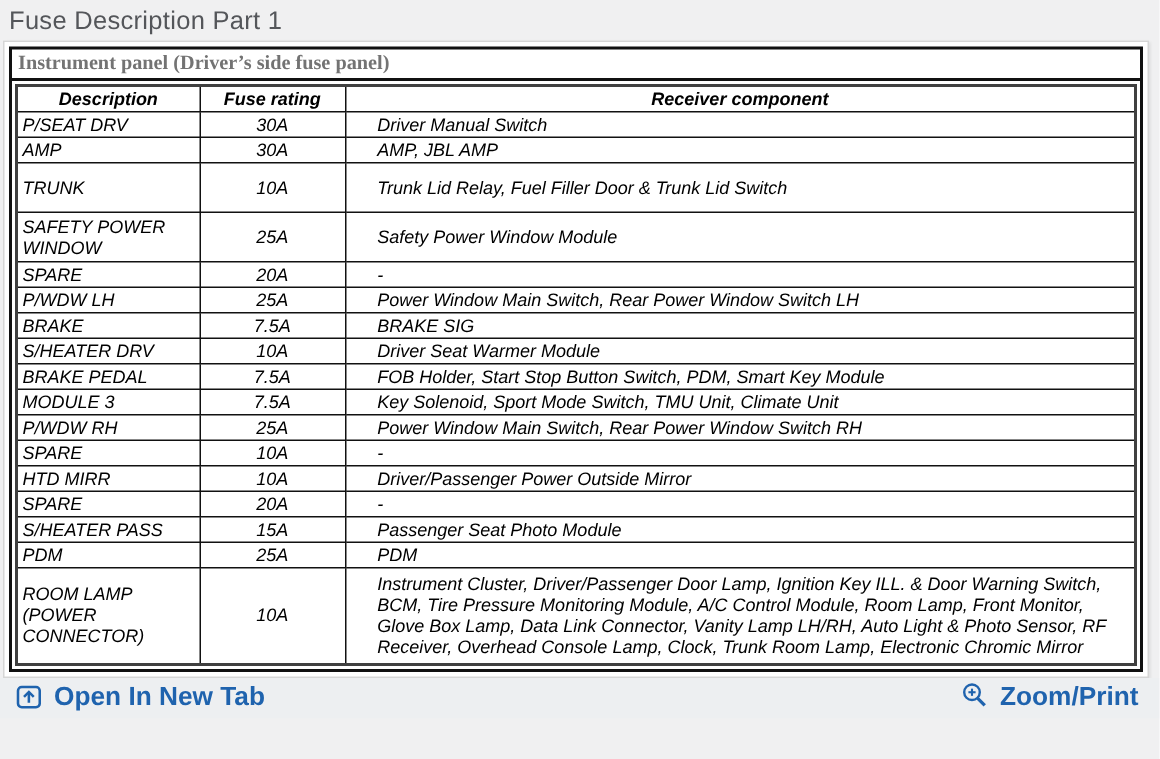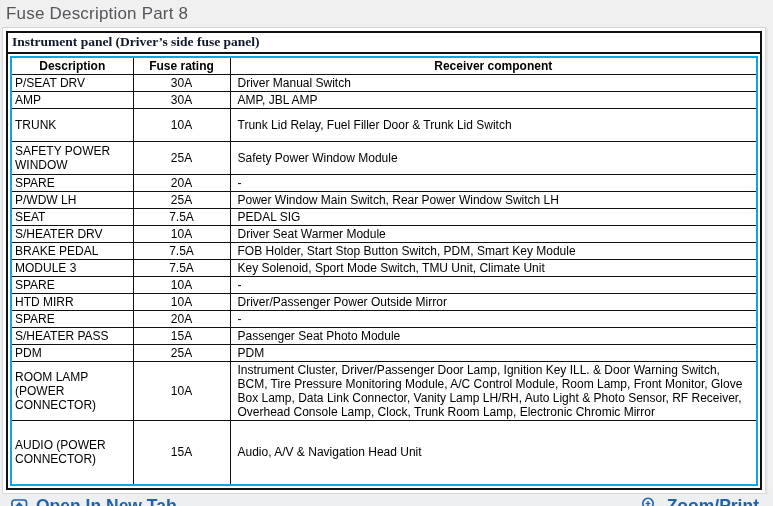--- a/index.html
+++ b/index.html
@@ -25,45 +25,46 @@
     border:1px solid #d6d6d6;
     box-shadow:1px 1px 2px rgba(0,0,0,.08);
     padding:3px;
   }
   .outer-box {
     border:2px solid #111;
     background:#fff;
   }
   .panel-heading {
     font-family:"Liberation Serif", serif;
-    font-weight:bold; font-size:13.5px; color:#0f172a;
+    font-weight:bold; font-size:13.5px; color:#737373;
     padding:1px 4px 2px 4px;
     border-bottom:2px solid #111;
   }
 
   
   table.fuse-table {
     width:calc(100% - 4px);
     margin:2px;
     border-collapse:collapse;
-    border:2px solid #0ea5e9;
+    border:2px solid #404040;
     table-layout:fixed;
+    font-style:italic;
   }
   .fuse-table col.c-desc  { width:122px; }
   .fuse-table col.c-rate  { width:97px;  }
   .fuse-table th, .fuse-table td {
     border:1.5px solid #111;
     font-size:12px; line-height:14px; color:#000;
     padding:1px 3px; vertical-align:middle;
     overflow:hidden;
   }
   .fuse-table thead th { text-align:center; font-weight:bold; height:16px; }
   .fuse-table td.desc  { text-align:left; }
   .fuse-table td.rate  { text-align:center; }
-  .fuse-table td.comp  { text-align:left; padding-left:7px;margin-left:16px; }
+  .fuse-table td.comp  { text-align:left; padding-left:21px;margin-left:16px; }
   .fuse-table tbody tr          { height:17px; }
   .fuse-table tbody tr:nth-child(3),
   .fuse-table tbody tr:nth-child(4),
   .fuse-table tbody tr:nth-child(18) { height:33px; }
   .fuse-table tbody tr:nth-child(17) { height:64px; }
 
   
   .footer-bar {
     flex:0 0 27px;
     background:#edeff1;
@@ -74,21 +75,21 @@
     display:flex; align-items:center; gap:7px;
     color:#1f63ae; font-size:17.5px; text-decoration:none;
     cursor:pointer;
     font-weight:bold;
   }
   .footer-link svg { display:block; }
 </style>
 </head>
 <body>
 
-<div class="page-title">Fuse Description Part 8</div>
+<div class="page-title">Fuse Description Part 1</div>
 
 <div class="doc-panel">
   <div class="outer-box">
     <div class="panel-heading">Instrument panel (Driver’s side fuse panel)</div>
     <table class="fuse-table">
       <colgroup>
           <col class="c-desc">
           <col class="c-rate">
           <col class="c-comp">
         </colgroup>
@@ -124,40 +125,45 @@
     <td class="desc">SPARE</td>
     <td class="rate">20A</td>
     <td class="comp">-</td>
   </tr>
           <tr>
     <td class="desc">P/WDW LH</td>
     <td class="rate">25A</td>
     <td class="comp">Power Window Main Switch, Rear Power Window Switch LH</td>
   </tr>
           <tr>
-    <td class="desc">SEAT</td>
+    <td class="desc">BRAKE</td>
     <td class="rate">7.5A</td>
-    <td class="comp">PEDAL SIG</td>
+    <td class="comp">BRAKE SIG</td>
   </tr>
           <tr>
     <td class="desc">S/HEATER DRV</td>
     <td class="rate">10A</td>
     <td class="comp">Driver Seat Warmer Module</td>
   </tr>
           <tr>
     <td class="desc">BRAKE PEDAL</td>
     <td class="rate">7.5A</td>
     <td class="comp">FOB Holder, Start Stop Button Switch, PDM, Smart Key Module</td>
   </tr>
           <tr>
     <td class="desc">MODULE 3</td>
     <td class="rate">7.5A</td>
     <td class="comp">Key Solenoid, Sport Mode Switch, TMU Unit, Climate Unit</td>
   </tr>
           <tr>
+    <td class="desc">P/WDW RH</td>
+    <td class="rate">25A</td>
+    <td class="comp">Power Window Main Switch, Rear Power Window Switch RH</td>
+  </tr>
+          <tr>
     <td class="desc">SPARE</td>
     <td class="rate">10A</td>
     <td class="comp">-</td>
   </tr>
           <tr>
     <td class="desc">HTD MIRR</td>
     <td class="rate">10A</td>
     <td class="comp">Driver/Passenger Power Outside Mirror</td>
   </tr>
           <tr>
@@ -172,25 +178,20 @@
   </tr>
           <tr>
     <td class="desc">PDM</td>
     <td class="rate">25A</td>
     <td class="comp">PDM</td>
   </tr>
           <tr>
     <td class="desc">ROOM LAMP (POWER CONNECTOR)</td>
     <td class="rate">10A</td>
     <td class="comp">Instrument Cluster, Driver/Passenger Door Lamp, Ignition Key ILL. &amp; Door Warning Switch, BCM, Tire Pressure Monitoring Module, A/C Control Module, Room Lamp, Front Monitor, Glove Box Lamp, Data Link Connector, Vanity Lamp LH/RH, Auto Light &amp; Photo Sensor, RF Receiver, Overhead Console Lamp, Clock, Trunk Room Lamp, Electronic Chromic Mirror</td>
-  </tr>
-          <tr>
-    <td class="desc">AUDIO (POWER CONNECTOR)</td>
-    <td class="rate">15A</td>
-    <td class="comp">Audio, A/V &amp; Navigation Head Unit</td>
   </tr>
         </tbody>
     </table>
   </div>
 </div>
 
 <div class="footer-bar">
   <a class="footer-link">
     <span>
       <svg width="19" height="19" viewBox="0 0 19 19" fill="none">

